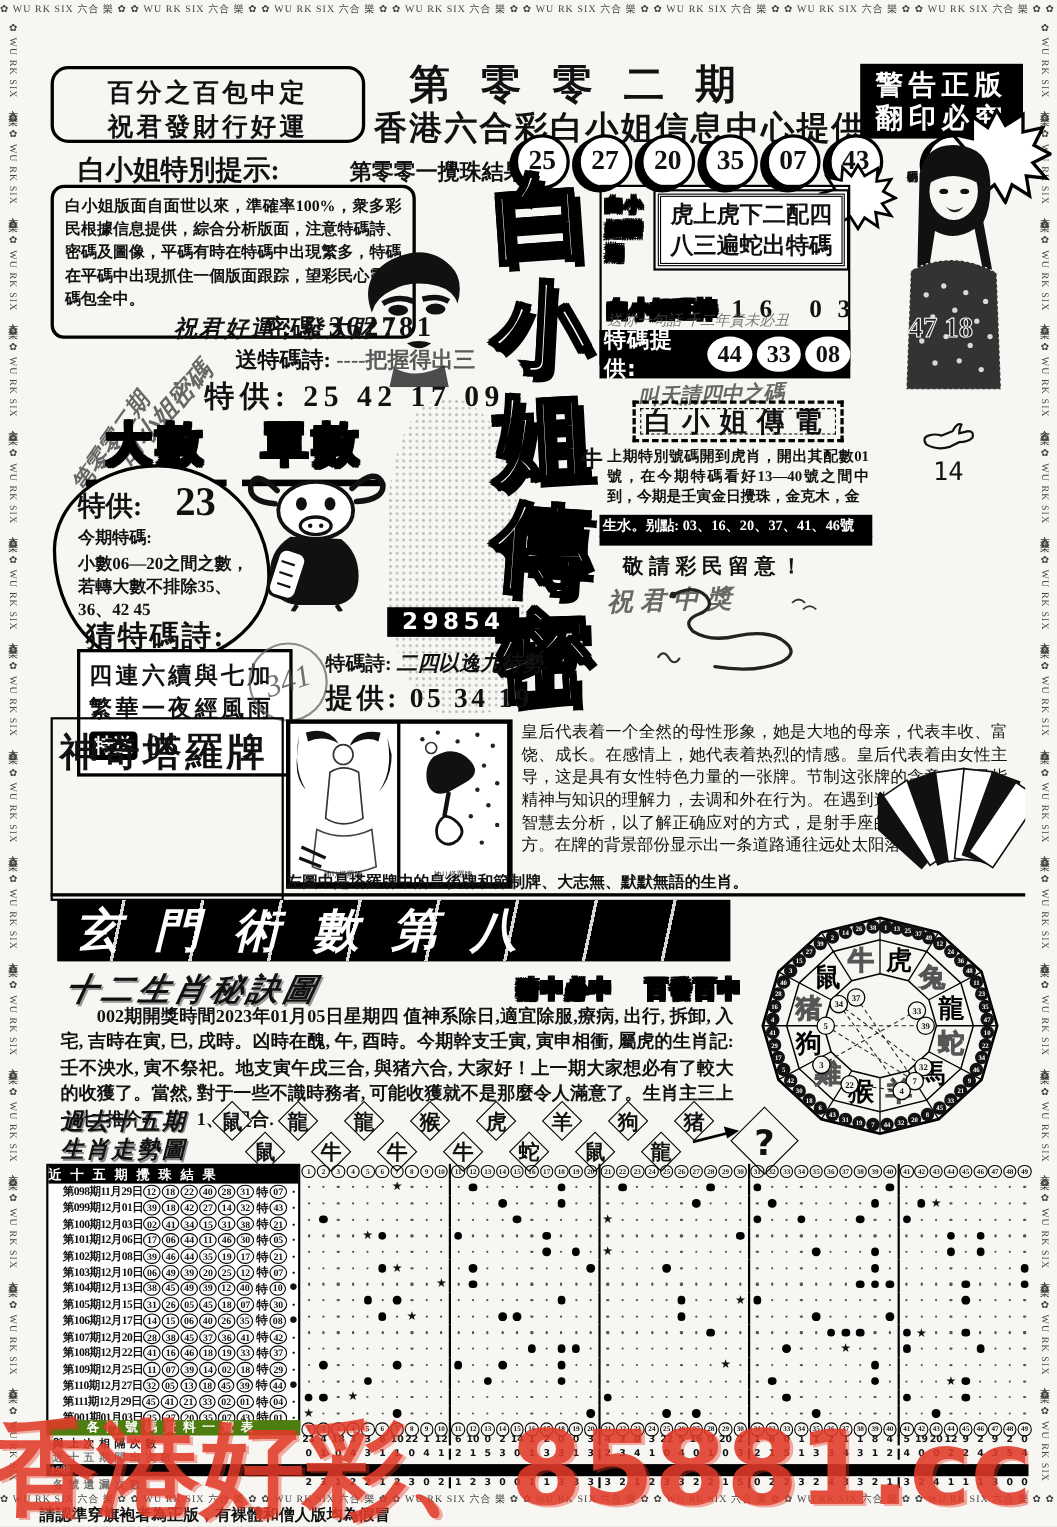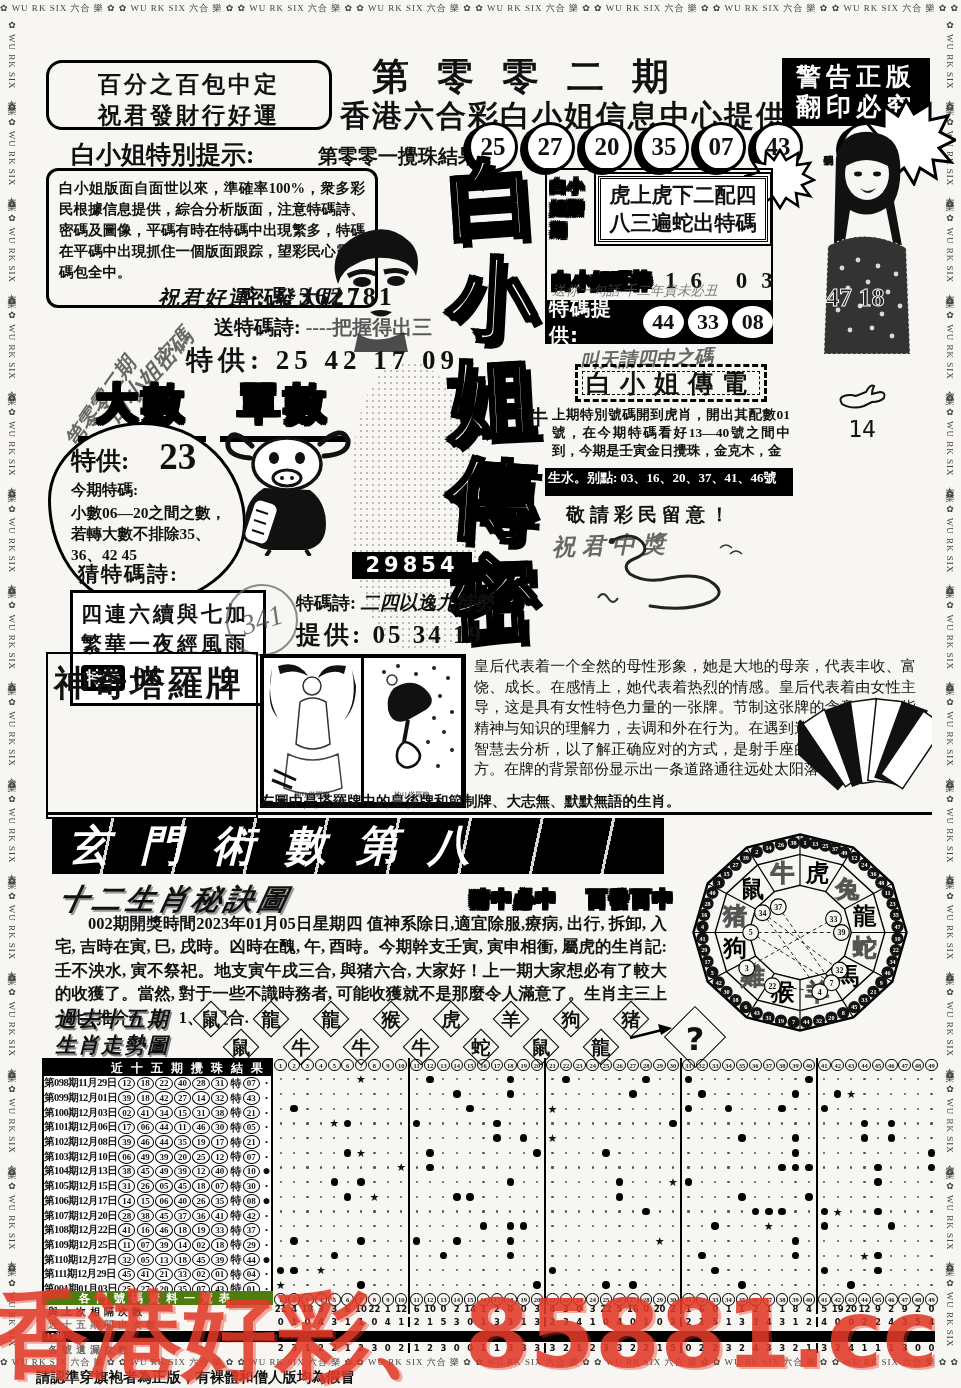--- a/index.html
+++ b/index.html
@@ -71,21 +71,21 @@
   
   .dhdr{width:128px;text-align:center;border-bottom:6px solid #000;padding-bottom:4px;}
   .dhdr span{font-size:42px;font-weight:bold;letter-spacing:4px;}
   #bubble{left:48px;top:422px;width:198px;height:185px;border:3.5px solid #000;
           border-radius:48% 52% 55% 45% / 42% 55% 45% 58%;padding:10px 14px 0 20px;box-sizing:border-box;background:#f7f6f2;}
   #bubble .sup{font-size:25px;font-weight:bold;}
   #bubble .supv{font-size:37px;font-weight:bold;margin-left:26px;}
   #bubble .note{font-size:15.5px;font-weight:bold;line-height:1.35;margin-top:2px;}
   .bump{border:3px solid #000;border-radius:50%;background:#f7f6f2;}
   
-  #gp-title{left:78px;top:560px;font-size:21px;font-weight:bold;letter-spacing:2px;}
+  #gp-title{left:78px;top:560px;font-size:27px;font-weight:bold;letter-spacing:2px;}
   #gp-box{left:70px;top:590px;width:196px;height:116px;border:3px solid #000;background:#fff;padding:6px 8px;box-sizing:border-box;}
   #gp-box .ln{font-size:21px;font-weight:bold;letter-spacing:3px;line-height:30px;white-space:nowrap;}
   #gp-send{margin-top:3px;display:flex;align-items:center;gap:8px;}
   #gp-send .sl{background:#000;color:#fff;font-size:18px;font-weight:bold;padding:1px 4px;border-radius:4px;font-family:"DejaVu Sans",sans-serif;}
   #gp-send .sv{font-size:27px;font-weight:bold;letter-spacing:2px;}
   #hand-circle{left:226px;top:584px;width:68px;height:68px;border:2.5px solid #666;border-radius:50%;
                display:flex;align-items:center;justify-content:center;opacity:.75;}
   #hand-circle span{font-size:28px;font-style:italic;color:#444;transform:rotate(-18deg);}
   #code-box{left:352px;top:552px;width:120px;height:27px;background:#000;color:#fff;text-align:center;
             font-size:21px;font-weight:bold;letter-spacing:4px;line-height:27px;font-family:"DejaVu Sans",sans-serif;}
@@ -115,22 +115,22 @@
                letter-spacing:2px;text-shadow:1.5px 1.5px 0 #888;}
   #trend-chain{left:196px;top:1004px;width:460px;height:62px;}
   .zcell{position:absolute;width:30px;height:30px;}
   .zdia{position:absolute;left:2px;top:2px;width:24px;height:24px;border:1.8px solid #000;transform:rotate(45deg);background:#f7f6f2;}
   .zchar{position:absolute;left:0;top:3px;width:30px;text-align:center;font-size:19px;font-weight:bold;font-family:"DejaVu Sans",sans-serif;}
   #trend-q{left:668px;top:1012px;width:54px;height:50px;}
   #trend-q .zdia{width:42px;height:42px;left:5px;top:3px;}
   #trend-q .zchar{font-size:32px;top:8px;width:54px;}
   
   #rtable{left:42px;top:1058px;width:231px;border:2px solid #000;box-sizing:border-box;background:#fff;}
-  #rtable-hd{background:#000;color:#fff;font-size:12px;font-weight:bold;letter-spacing:8px;text-align:right;height:16px;line-height:16px;}
-  .rrow{display:flex;align-items:center;height:14.7px;padding-left:0;}
+  #rtable-hd{background:#000;color:#fff;font-size:12px;font-weight:bold;letter-spacing:8px;text-align:left;height:16px;line-height:16px;}
+  .rrow{display:flex;align-items:center;height:14.7px;padding-left:13px;}
   .rper{font-size:10.5px;font-weight:bold;width:84px;letter-spacing:-0.5px;white-space:nowrap;}
   .rnum{width:17.5px;height:11.5px;border:1px solid #000;border-radius:50%;font-size:9px;font-weight:bold;
         display:flex;align-items:center;justify-content:center;margin-right:1.2px;background:#fff;}
   .rte{font-size:11px;font-weight:bold;margin:0 1px;}
   .rmark{width:10px;text-align:center;font-size:9px;margin-left:1px;}
   .rmark.big{font-size:14px;}
   
   #matrix{left:274px;top:1058px;width:661px;}
   .mrow{display:flex;height:14.7px;}
   .mrow.hd{height:14px;}

